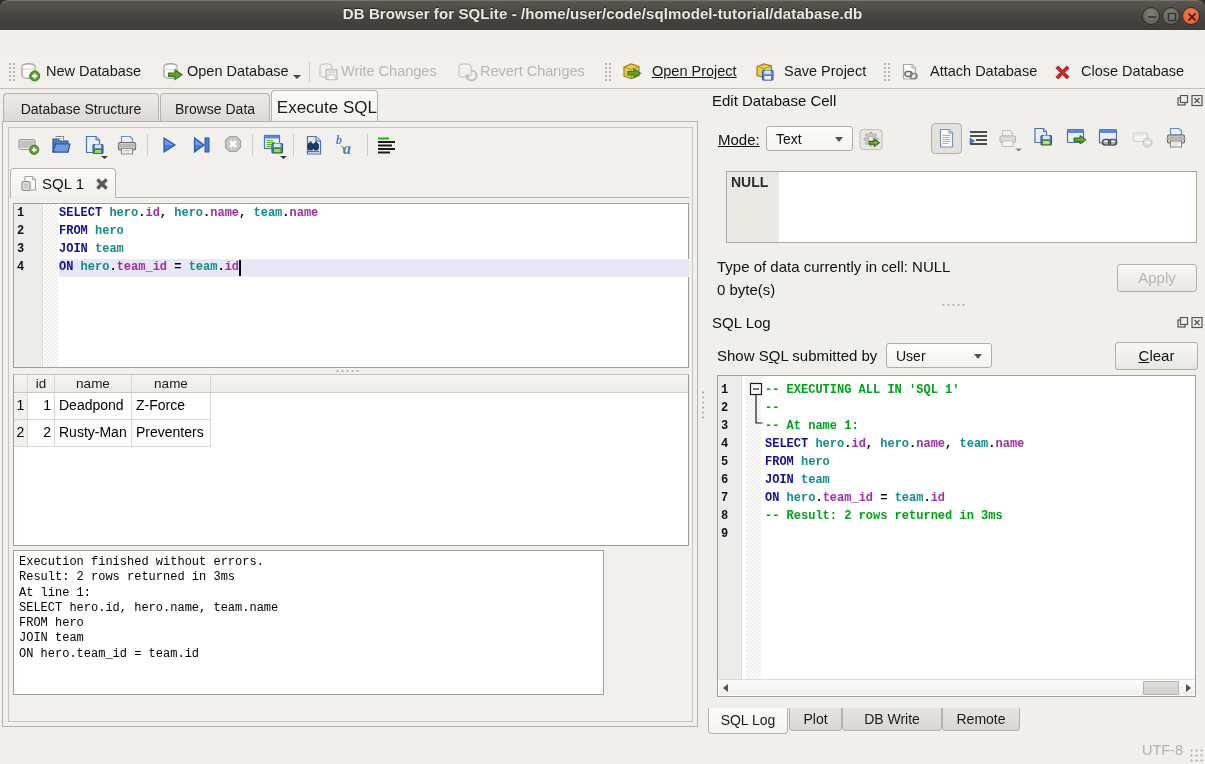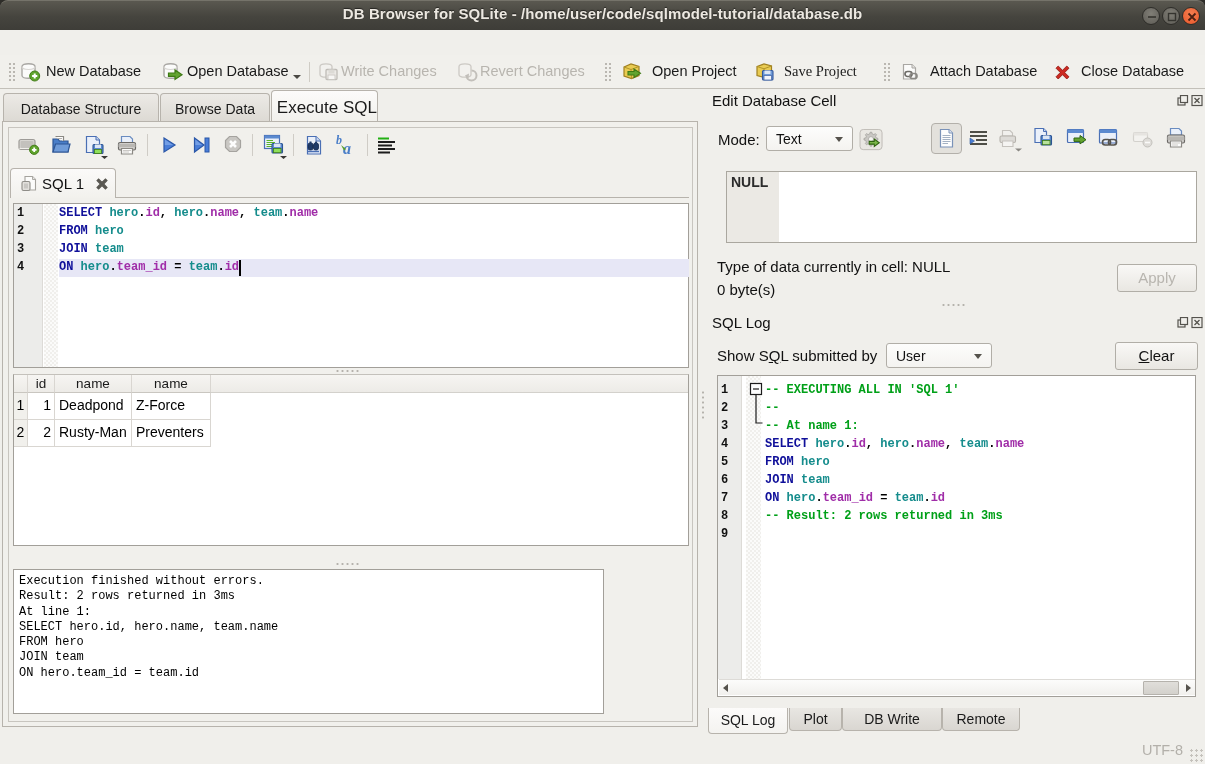--- a/index.html
+++ b/index.html
@@ -85,21 +85,21 @@
 #grid { position:absolute; left:13px; top:374px; width:676px; height:172px;
   background:#fff; border:1px solid #a29f99; border-top:1px solid #c4c1bb; }
 .gh { position:absolute; top:0; height:18px; background:linear-gradient(#f6f5f2,#edebe7);
   border-right:1px solid #d9d6d1; border-bottom:1px solid #c9c6c0; font-size:13.5px; color:#1a1a1a;
   text-align:center; padding-top:1px; }
 .gc { position:absolute; height:27px; border-right:1px solid #d9d6d1; border-bottom:1px solid #d9d6d1;
   font-size:14px; color:#000; padding-top:4px; }
 .grh { background:#f1f0ec; text-align:center; }
 
 
-#msgbox { position:absolute; left:13px; top:569px; width:591px; height:145px;
+#msgbox { position:absolute; left:13px; top:550px; width:591px; height:145px;
   border:1px solid #a29f99; background:#fff;
   font-family:"Liberation Mono", monospace; font-size:12px; color:#000;
   line-height:15.3px; padding:4px 0 0 5px; white-space:pre; }
 
 
 .splitdots { position:absolute; width:26px; height:4px;
   background-image:radial-gradient(circle, #b5b2ac 1px, transparent 1.2px);
   background-size:5px 4px; }
 
 
@@ -204,29 +204,29 @@
     <path d="M10.5 14.5 A5 5 0 1 0 15.5 9.5" fill="none" stroke="#c2bfba" stroke-width="2"></path>
     <path d="M12.5 17.5 L9 14.5 L13 12.5 Z" fill="#c2bfba"></path>
   </svg>
   <div class="tbtext dis" style="left:480px;">Revert Changes</div>
   <div class="tbgrip" style="left:604px;"></div>
   <svg class="abs" style="left:620px;top:6px;" width="25" height="23" viewBox="0 0 25 23">
     <path d="M4 6 L11 3 L19 5.5 L19 14.5 L11.5 17.5 L4 15 Z" fill="#e9cb52" stroke="#a08020" stroke-width="1.2"></path>
     <path d="M4 6 L11 8.5 L19 5.5 M11 8.5 L11.5 17.5" fill="none" stroke="#b29428" stroke-width="1"></path>
     <path d="M8 10.5 L14 10.5 L14 8 L20.5 12.3 L14 16.6 L14 14 L8 14 Z" fill="#63a430" stroke="#3e7a15" stroke-width="1.1"></path>
   </svg>
-  <div class="tbtext" style="left:652px;">Open Project</div>
+  <div class="tbtext" style="left:652px;text-decoration:underline;">Open Project</div>
   <svg class="abs" style="left:753px;top:6px;" width="25" height="23" viewBox="0 0 25 23">
     <path d="M4 5.5 L11 3 L18.5 5 L18.5 13.5 L11.5 16.5 L4 14.5 Z" fill="#e9cb52" stroke="#a08020" stroke-width="1.2"></path>
     <path d="M4 5.5 L11 7.8 L18.5 5 M11 7.8 L11.5 16.5" fill="none" stroke="#b29428" stroke-width="1"></path>
     <rect x="9.5" y="9.5" width="10.5" height="9.5" rx="1" fill="#6f9bd8" stroke="#33589c" stroke-width="1.1"></rect>
     <rect x="11.5" y="9.5" width="6" height="3.5" fill="#dce6f4"></rect>
     <rect x="11" y="14.5" width="7.5" height="4.5" fill="#f2f5fa" stroke="#4a6aa8" stroke-width="0.8"></rect>
   </svg>
-  <div class="tbtext" style="left:784px;font-family:Liberation Serif, serif;">Save Project</div>
+  <div class="tbtext" style="left:784px;">Save Project</div>
   <div class="tbgrip" style="left:883px;"></div>
   <svg class="abs" style="left:899px;top:6px;" width="25" height="23" viewBox="0 0 25 23">
     <path d="M4.5 3.5 L13 3.5 L16.5 7 L16.5 18 L4.5 18 Z" fill="#fbfbfa" stroke="#a9a7a3" stroke-width="1.2"></path>
     <path d="M13 3.5 L13 7 L16.5 7" fill="#e6e4e0" stroke="#a9a7a3" stroke-width="1"></path>
     <rect x="6" y="10.5" width="7" height="5" rx="2.5" fill="none" stroke="#6e6c68" stroke-width="1.7"></rect>
     <rect x="11" y="12.5" width="7" height="5" rx="2.5" fill="none" stroke="#8a8884" stroke-width="1.7"></rect>
   </svg>
   <div class="tbtext" style="left:930px;">Attach Database</div>
   <svg class="abs" style="left:1052px;top:7px;" width="21" height="21" viewBox="0 0 21 21">
     <path d="M4 6.2 L6.2 4 L10.5 8.3 L14.8 4 L17 6.2 L12.7 10.5 L17 14.8 L14.8 17 L10.5 12.7 L6.2 17 L4 14.8 L8.3 10.5 Z" fill="#cc2a22" stroke="#8f1812" stroke-width="0.8"></path>
@@ -377,21 +377,21 @@
 <div id="rsplit"></div>
 
 <div class="docktitle" style="left:712px; top:92px;">Edit Database Cell</div>
 <svg class="abs" style="left:1177px;top:95px;" width="26" height="12" viewBox="0 0 26 12">
   <rect x="1" y="3" width="7" height="7" fill="none" stroke="#55534e" stroke-width="1.2"></rect>
   <rect x="3.5" y="0.5" width="7" height="7" fill="#f0efeb" stroke="#55534e" stroke-width="1.2"></rect>
   <rect x="15" y="0.5" width="10" height="10" fill="none" stroke="#55534e" stroke-width="1.2"></rect>
   <path d="M17.5 3 L22.5 8 M22.5 3 L17.5 8" stroke="#55534e" stroke-width="1.3"></path>
 </svg>
 
-<div class="label" style="left:718px; top:131px;">Mode:</div>
+<div class="label" style="left:718px; top:131px;text-decoration:underline;">Mode:</div>
 <div class="combo" style="left:766px; top:126px; width:87px;">
       <span style="position:absolute; left:9px; top:4px;">Text</span>
       <span class="arr"></span>
     </div>
 <svg class="abs" style="left:859px;top:129px;" width="25" height="22" viewBox="0 0 26 24">
   <rect x="0.5" y="0.5" width="24" height="22" rx="3.5" fill="#e9e7e2" stroke="#bbb8b2"></rect>
   <g>
     <path d="M11.5 3.5 L13.3 3.5 L13.8 5.4 L15.6 6.1 L17.2 5 L18.5 6.3 L17.4 7.9 L18.1 9.7 L20 10.2 L20 12 L18.1 12.5 L17.4 14.3 L18.5 15.9 L17.2 17.2 L15.6 16.1 L13.8 16.8 L13.3 18.7 L11.5 18.7 L11 16.8 L9.2 16.1 L7.6 17.2 L6.3 15.9 L7.4 14.3 L6.7 12.5 L4.8 12 L4.8 10.2 L6.7 9.7 L7.4 7.9 L6.3 6.3 L7.6 5 L9.2 6.1 L11 5.4 Z" fill="#c9c7c3" stroke="#9a9893" stroke-width="0.7"></path>
     <circle cx="12.4" cy="11.1" r="2.8" fill="#f4f3f0" stroke="#9a9893" stroke-width="0.7"></circle>
   </g>

